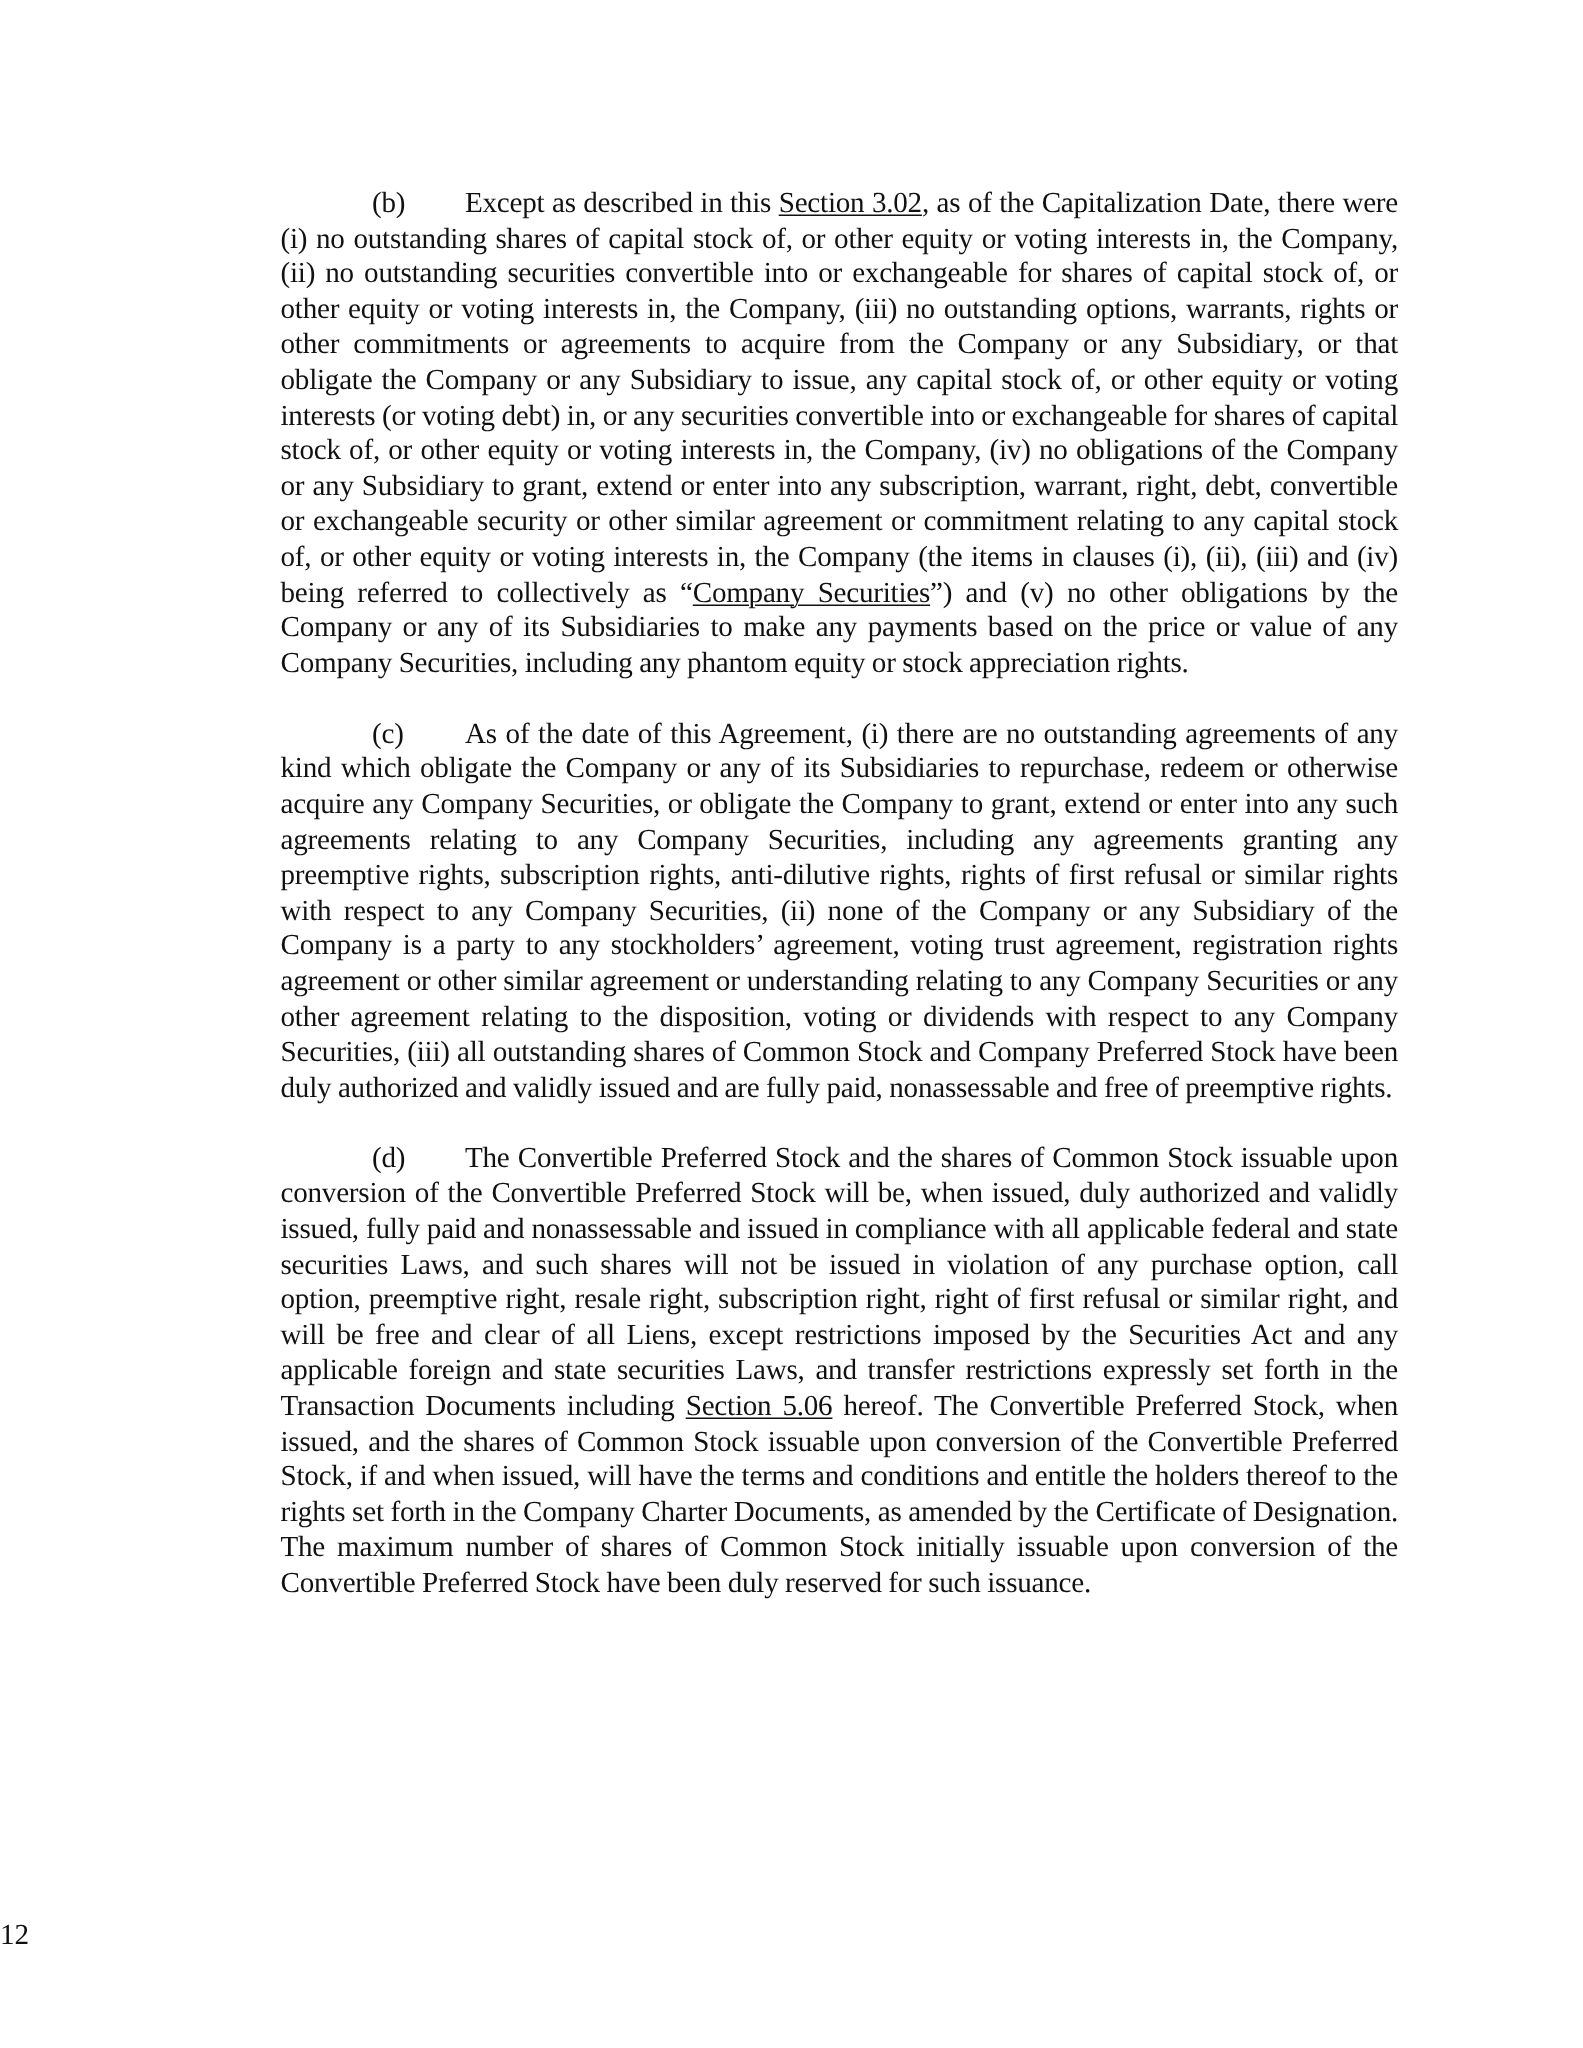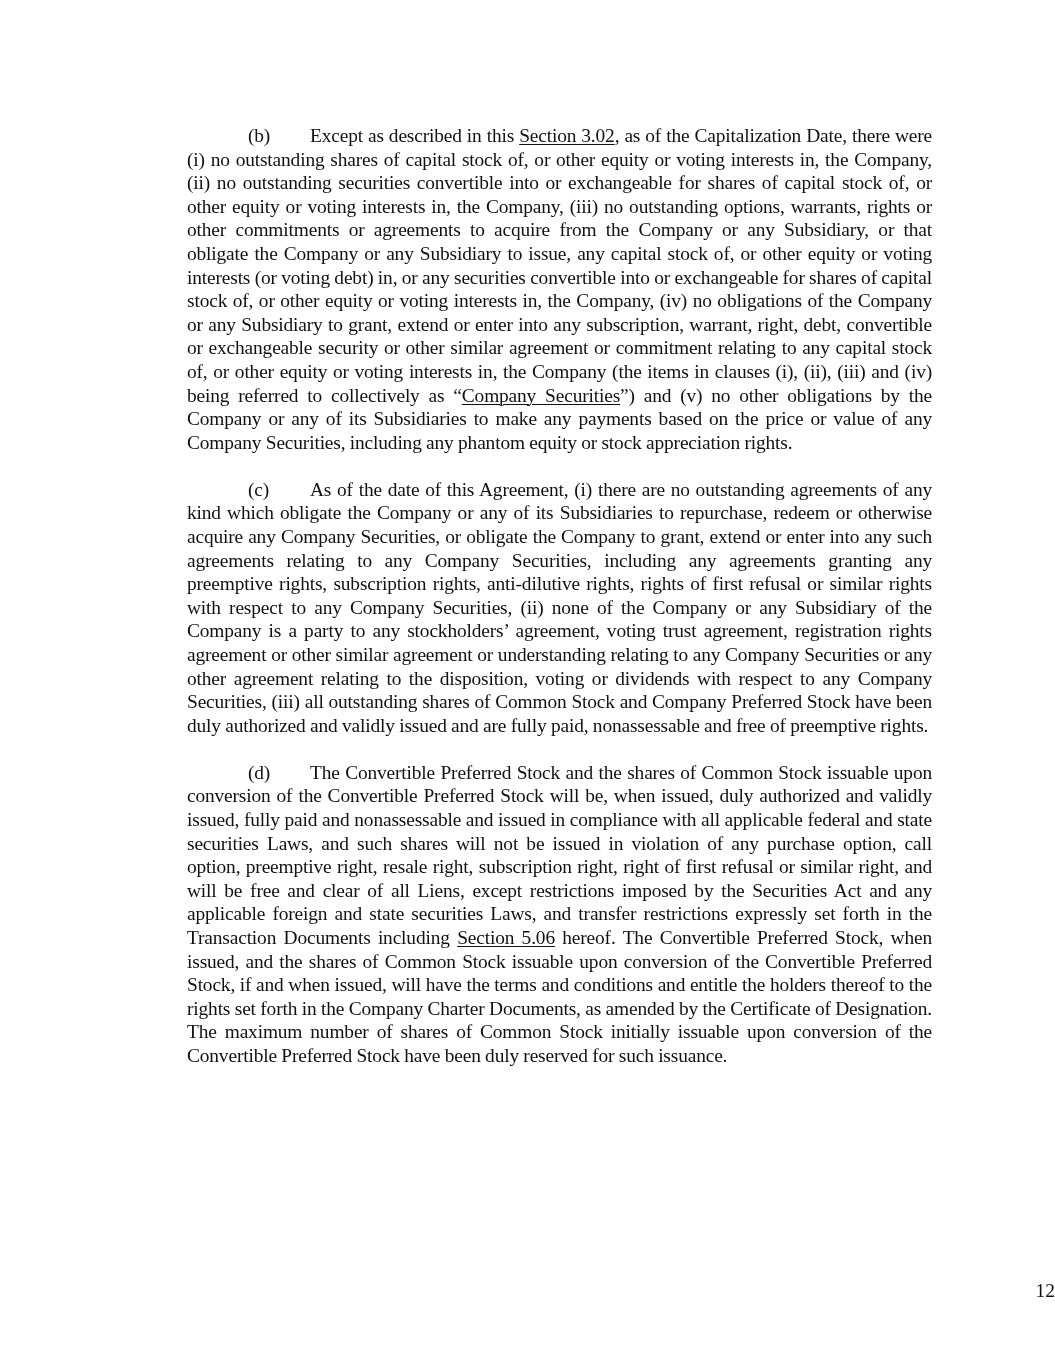--- a/index.html
+++ b/index.html
@@ -45,21 +45,21 @@
     .ref {
       text-decoration: underline;
       text-underline-offset: 2px;
       text-decoration-thickness: 1px;
     }
     .page-number {
       position: absolute;
       top: 1280px;
       left: 0;
       width: 1055px;
-      text-align: right;
+      text-align: left;
       font-size: 19.4px;
     }
   </style>
 </head>
 <body>
 
 <div class="page">
   <div class="body-text" style="top:124px;">
 
     <p class="para"><span class="label">(b)</span><span>Except as described in this </span><span class="ref">Section 3.02</span><span>, as of the Capitalization Date, there were (i) no outstanding shares of capital stock of, or other equity or voting interests in, the Company, (ii) no outstanding securities convertible into or exchangeable for shares of capital stock of, or other equity or voting interests in, the Company, (iii) no outstanding options, warrants, rights or other commitments or agreements to acquire from the Company or any Subsidiary, or that obligate the Company or any Subsidiary to issue, any capital stock of, or other equity or voting interests (or voting debt) in, or any securities convertible into or exchangeable for shares of capital stock of, or other equity or voting interests in, the Company, (iv) no obligations of the Company or any Subsidiary to grant, extend or enter into any subscription, warrant, right, debt, convertible or exchangeable security or other similar agreement or commitment relating to any capital stock of, or other equity or voting interests in, the Company (the items in clauses (i), (ii), (iii) and (iv) being referred to collectively as “</span><span class="ref">Company Securities</span><span>”) and (v) no other obligations by the Company or any of its Subsidiaries to make any payments based on the price or value of any Company Securities, including any phantom equity or stock appreciation rights.</span></p>

